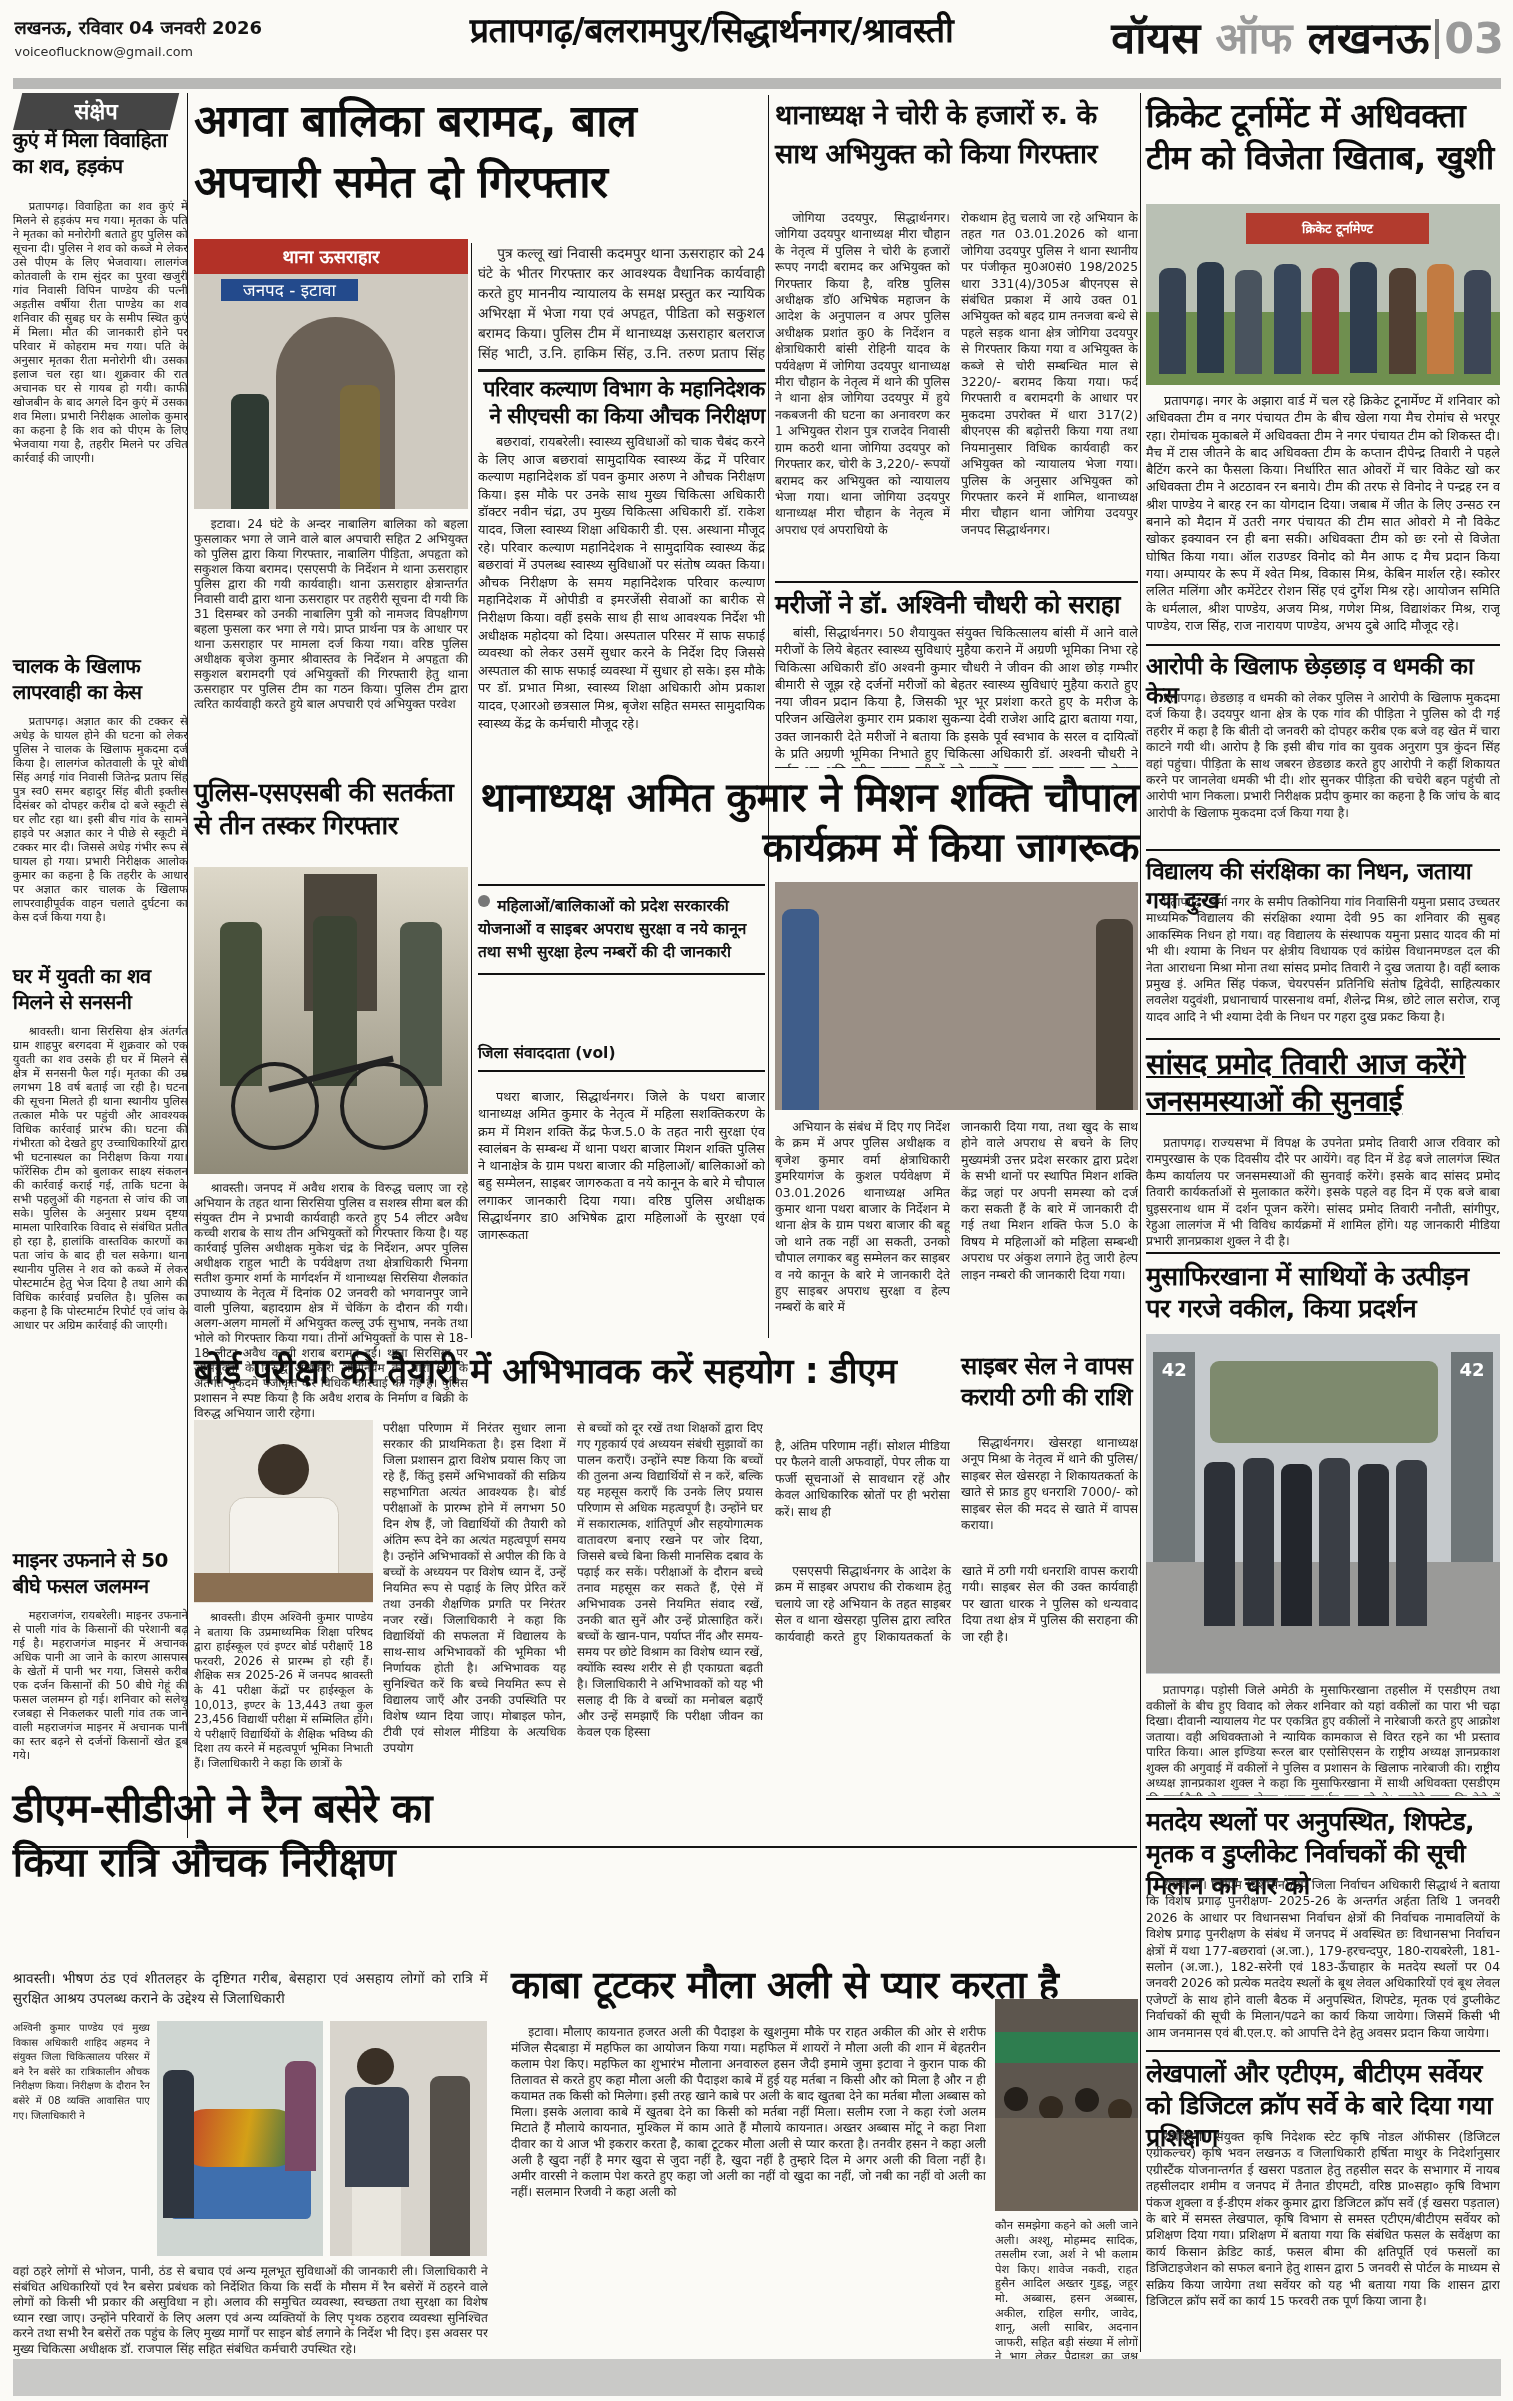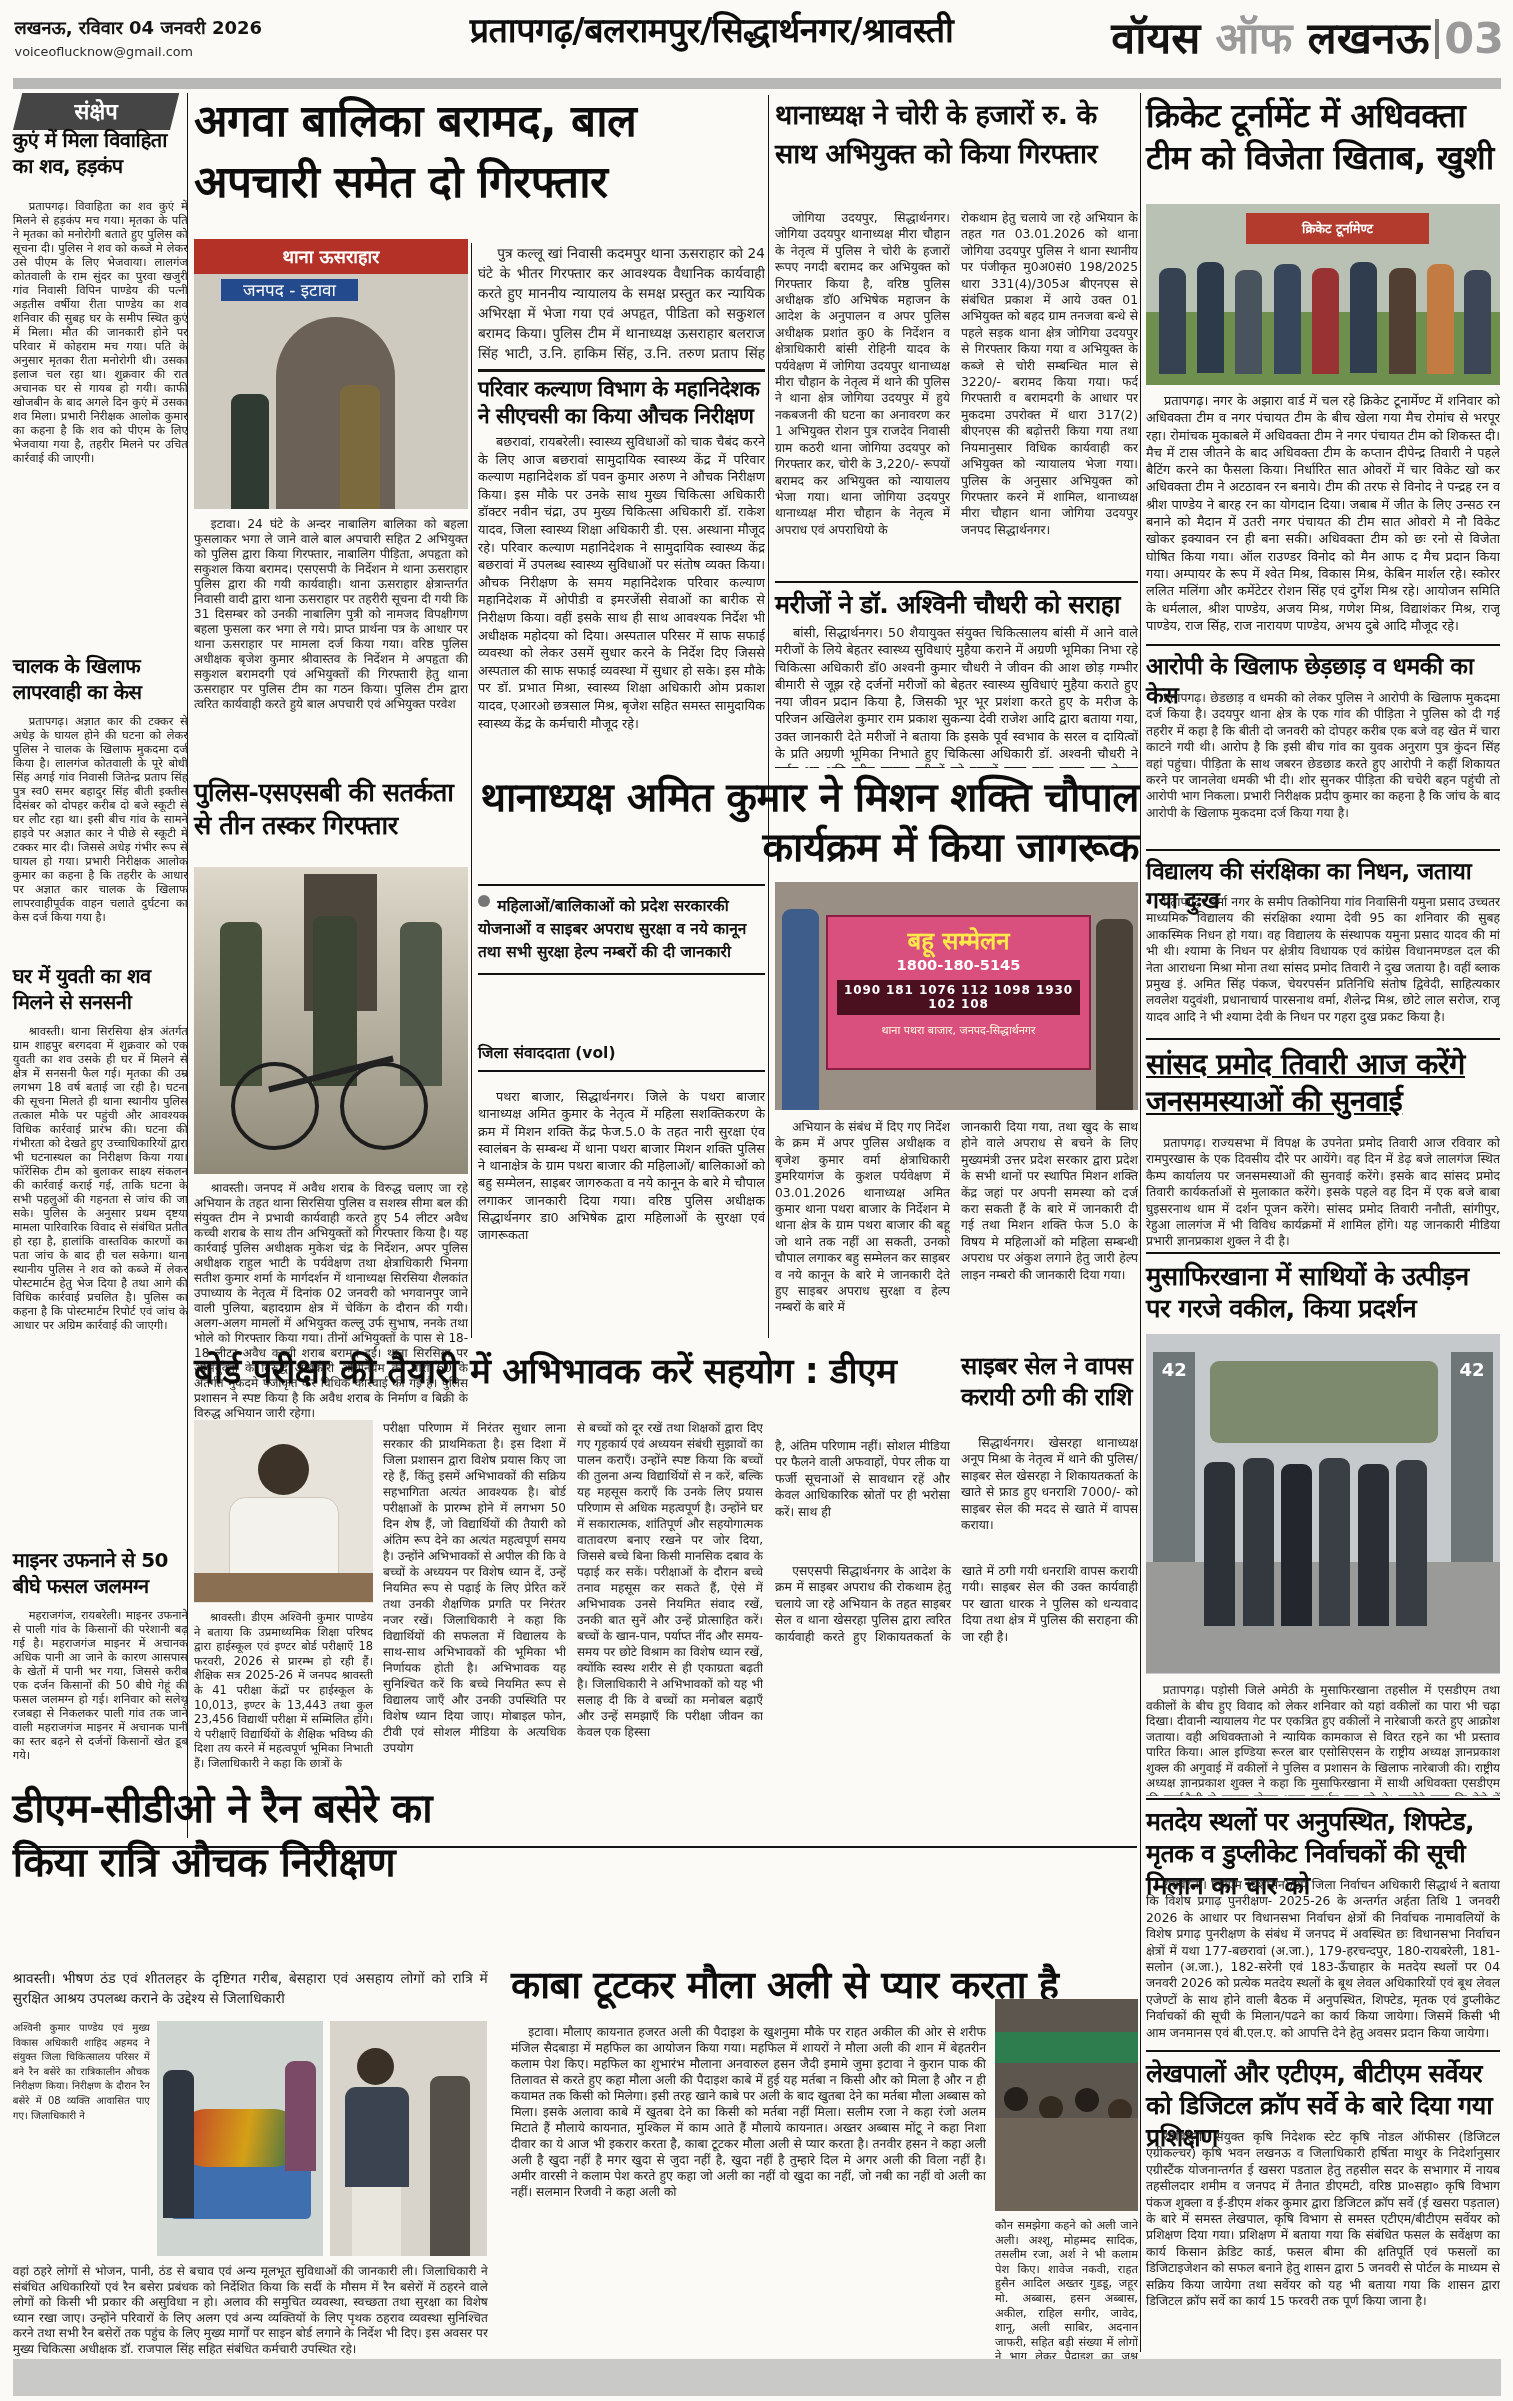--- a/index.html
+++ b/index.html
@@ -52,21 +52,21 @@
   <div class="abs" style="left:0;top:0;width:100%;height:35px;background:#b33127;color:#fff;font-weight:700;font-size:18px;text-align:center;line-height:35px;">थाना ऊसराहार</div>
   <div class="abs" style="left:27px;top:40px;width:137px;height:22px;background:#234a8c;color:#fff;font-size:17px;text-align:center;line-height:22px;">जनपद - इटावा</div>
   <div class="abs" style="left:82px;top:78px;width:119px;height:192px;background:#6b6156;border-radius:64px 64px 0 0;"></div>
   <div class="abs fig" style="left:37px;top:155px;width:38px;height:115px;background:#2f3a33;"></div>
   <div class="abs fig" style="left:146px;top:146px;width:40px;height:124px;background:#7a6a3e;"></div>
 </div>
 <div class="abs bt" style="left:194px;top:517px;width:274px;height:254px;font-size:12px;line-height:15px;">इटावा। 24 घंटे के अन्दर नाबालिग बालिका को बहला फुसलाकर भगा ले जाने वाले बाल अपचारी सहित 2 अभियुक्त को पुलिस द्वारा किया गिरफ्तार, नाबालिग पीड़िता, अपहृता को सकुशल किया बरामद। एसएसपी के निर्देशन मे थाना ऊसराहार पुलिस द्वारा की गयी कार्यवाही। थाना ऊसराहार क्षेत्रान्तर्गत निवासी वादी द्वारा थाना ऊसराहार पर तहरीरी सूचना दी गयी कि 31 दिसम्बर को उनकी नाबालिग पुत्री को नामजद विपक्षीगण बहला फुसला कर भगा ले गये। प्राप्त प्रार्थना पत्र के आधार पर थाना ऊसराहार पर मामला दर्ज किया गया। वरिष्ठ पुलिस अधीक्षक बृजेश कुमार श्रीवास्तव के निर्देशन मे अपहृता की सकुशल बरामदगी एवं अभियुक्तों की गिरफ्तारी हेतु थाना ऊसराहार पर पुलिस टीम का गठन किया। पुलिस टीम द्वारा त्वरित कार्यवाही करते हुये बाल अपचारी एवं अभियुक्त परवेश</div>
 <div class="abs bt" style="left:478px;top:243px;width:287px;height:120px;font-size:13.7px;line-height:20px;">पुत्र कल्लू खां निवासी कदमपुर थाना ऊसराहार को 24 घंटे के भीतर गिरफ्तार कर आवश्यक वैधानिक कार्यवाही करते हुए माननीय न्यायालय के समक्ष प्रस्तुत कर न्यायिक अभिरक्षा में भेजा गया एवं अपहृत, पीडिता को सकुशल बरामद किया। पुलिस टीम में थानाध्यक्ष ऊसराहार बलराज सिंह भाटी, उ.नि. हाकिम सिंह, उ.नि. तरुण प्रताप सिंह रहे।</div>
 
 <div class="abs rule" style="left:478px;top:369px;width:287px;height:2.7px;"></div>
-<div class="abs hd" style="left:478px;top:376px;width:287px;font-size:21px;">परिवार कल्याण विभाग के महानिदेशक ने सीएचसी का किया औचक निरीक्षण</div>
+<div class="abs hd" style="left:478px;top:376px;width:287px;font-size:21px;text-align:right;">परिवार कल्याण विभाग के महानिदेशक ने सीएचसी का किया औचक निरीक्षण</div>
 <div class="abs bt" style="left:478px;top:433px;width:287px;height:334px;font-size:12.8px;line-height:17.6px;">बछरावां, रायबरेली। स्वास्थ्य सुविधाओं को चाक चैबंद करने के लिए आज बछरावां सामुदायिक स्वास्थ्य केंद्र में परिवार कल्याण महानिदेशक डॉ पवन कुमार अरुण ने औचक निरीक्षण किया। इस मौके पर उनके साथ मुख्य चिकित्सा अधिकारी डॉक्टर नवीन चंद्रा, उप मुख्य चिकित्सा अधिकारी डॉ. राकेश यादव, जिला स्वास्थ्य शिक्षा अधिकारी डी. एस. अस्थाना मौजूद रहे। परिवार कल्याण महानिदेशक ने सामुदायिक स्वास्थ्य केंद्र बछरावां में उपलब्ध स्वास्थ्य सुविधाओं पर संतोष व्यक्त किया। औचक निरीक्षण के समय महानिदेशक परिवार कल्याण महानिदेशक में ओपीडी व इमरजेंसी सेवाओं का बारीक से निरीक्षण किया। वहीं इसके साथ ही साथ आवश्यक निर्देश भी अधीक्षक महोदया को दिया। अस्पताल परिसर में साफ सफाई व्यवस्था को लेकर उसमें सुधार करने के निर्देश दिए जिससे अस्पताल की साफ सफाई व्यवस्था में सुधार हो सके। इस मौके पर डॉ. प्रभात मिश्रा, स्वास्थ्य शिक्षा अधिकारी ओम प्रकाश यादव, एआरओ छत्रसाल मिश्र, बृजेश सहित समस्त सामुदायिक स्वास्थ्य केंद्र के कर्मचारी मौजूद रहे।</div>
 
 <div class="abs hd" style="left:194px;top:776px;width:274px;font-size:25.6px;">पुलिस-एसएसबी की सतर्कता से तीन तस्कर गिरफ्तार</div>
 <div class="abs photo" style="left:194px;top:867px;width:274px;height:307px;background:linear-gradient(#ddd8c9,#8f8a78);">
   <div class="abs" style="left:110px;top:7.3px;width:73px;height:137px;background:#4c463c;"></div>
   <div class="abs fig" style="left:25.6px;top:55px;width:42px;height:164px;background:#47503b;"></div>
   <div class="abs fig" style="left:119px;top:49px;width:44px;height:170px;background:#3c4434;"></div>
   <div class="abs fig" style="left:206px;top:55px;width:42px;height:164px;background:#50584a;"></div>
   <div class="abs" style="left:37px;top:195px;width:88px;height:88px;border:4.6px solid #1d1d1d;border-radius:50%;background:transparent;"></div>
   <div class="abs" style="left:146px;top:195px;width:88px;height:88px;border:4.6px solid #1d1d1d;border-radius:50%;"></div>
@@ -84,26 +84,20 @@
 <div class="abs hd" style="left:478px;top:772px;width:661px;font-size:40px;line-height:1.25;text-align:right;">थानाध्यक्ष अमित कुमार ने मिशन शक्ति चौपाल कार्यक्रम में किया जागरूक</div>
 <div class="abs" style="left:478px;top:884px;width:287px;border-top:2.7px solid #111;border-bottom:2.7px solid #111;padding:9px 0;">
   <span style="display:inline-block;width:12px;height:12px;background:#777;border-radius:50%;margin-right:7.3px;vertical-align:3.7px;"></span><span style="font-size:15.5px;font-weight:700;line-height:23px;">महिलाओं/बालिकाओं को प्रदेश सरकारकी योजनाओं व साइबर अपराध सुरक्षा व नये कानून तथा सभी सुरक्षा हेल्प नम्बरों की दी जानकारी</span>
 </div>
 <div class="abs" style="left:478px;top:1041px;width:287px;border-bottom:2.7px solid #111;padding-bottom:7.3px;font-size:15.5px;font-weight:700;">जिला संवाददाता (vol)</div>
 <div class="abs bt" style="left:478px;top:1088px;width:287px;height:456px;font-size:12.8px;line-height:17.3px;">पथरा बाजार, सिद्धार्थनगर। जिले के पथरा बाजार थानाध्यक्ष अमित कुमार के नेतृत्व में महिला सशक्तिकरण के क्रम में मिशन शक्ति केंद्र फेज.5.0 के तहत नारी सुरक्षा एंव स्वालंबन के सम्बन्ध में थाना पथरा बाजार मिशन शक्ति पुलिस ने थानाक्षेत्र के ग्राम पथरा बाजार की महिलाओं/ बालिकाओं को बहु सम्मेलन, साइबर जागरुकता व नये कानून के बारे मे चौपाल लगाकर जानकारी दिया गया। वरिष्ठ पुलिस अधीक्षक सिद्धार्थनगर डा0 अभिषेक द्वारा महिलाओं के सुरक्षा एवं जागरूकता</div>
 
 <div class="abs photo" style="left:775px;top:882px;width:363px;height:228px;background:#9a8f85;">
   <div class="abs fig" style="left:7.3px;top:27px;width:37px;height:201px;background:#3f5d8a;"></div>
   <div class="abs fig" style="left:321px;top:37px;width:37px;height:192px;background:#4a4238;"></div>
-  <div class="abs" style="left:51px;top:33px;width:265px;height:155px;background:#d94f7e;border:2.7px solid #8c1e46;">
-    <div style="color:#ffe84a;font-size:24px;font-weight:700;text-align:center;margin-top:5.5px;">बहू सम्मेलन</div>
-    <div style="color:#fff;font-size:14.6px;font-weight:700;text-align:center;">1800-180-5145</div>
-    <div style="color:#fff;background:#4a1020;font-size:12px;font-weight:700;text-align:center;margin:7.3px 9px 0;padding:3.7px 0;letter-spacing:0.9px;">1090  181  1076  112  1098  1930  102  108</div>
-    <div style="color:#ffd;font-size:11px;text-align:center;margin-top:7.3px;">थाना पथरा बाजार, जनपद-सिद्धार्थनगर</div>
-  </div>
 </div>
 <div class="abs bt" style="left:775px;top:1119px;width:175px;height:225px;font-size:12.3px;line-height:16.4px;">अभियान के संबंध में दिए गए निर्देश के क्रम में अपर पुलिस अधीक्षक व बृजेश कुमार वर्मा क्षेत्राधिकारी डुमरियागंज के कुशल पर्यवेक्षण में 03.01.2026 थानाध्यक्ष अमित कुमार थाना पथरा बाजार के निर्देशन मे थाना क्षेत्र के ग्राम पथरा बाजार की बहू जो थाने तक नहीं आ सकती, उनको चौपाल लगाकर बहु सम्मेलन कर साइबर व नये कानून के बारे मे जानकारी देते हुए साइबर अपराध सुरक्षा व हेल्प नम्बरों के बारे में</div>
 <div class="abs bt2" style="left:961px;top:1119px;width:177px;height:225px;font-size:12.3px;line-height:16.4px;">जानकारी दिया गया, तथा खुद के साथ होने वाले अपराध से बचने के लिए मुख्यमंत्री उत्तर प्रदेश सरकार द्वारा प्रदेश के सभी थानों पर स्थापित मिशन शक्ति केंद्र जहां पर अपनी समस्या को दर्ज करा सकती हैं के बारे में जानकारी दी गई तथा मिशन शक्ति फेज 5.0 के विषय मे महिलाओं को महिला सम्बन्धी अपराध पर अंकुश लगाने हेतु जारी हेल्प लाइन नम्बरो की जानकारी दिया गया।</div>
 
 <div class="abs hd" style="left:961px;top:1351px;width:177px;font-size:24px;">साइबर सेल ने वापस करायी ठगी की राशि</div>
 <div class="abs bt" style="left:961px;top:1435px;width:177px;height:111px;font-size:12.3px;line-height:16.4px;">सिद्धार्थनगर। खेसरहा थानाध्यक्ष अनूप मिश्रा के नेतृत्व में थाने की पुलिस/ साइबर सेल खेसरहा ने शिकायतकर्ता के खाते से फ्राड हुए धनराशि 7000/- को साइबर सेल की मदद से खाते में वापस कराया।</div>
 <div class="abs bt cols2" style="left:775px;top:1563px;width:363px;height:276px;font-size:12.3px;line-height:16.4px;">एसएसपी सिद्धार्थनगर के आदेश के क्रम में साइबर अपराध की रोकथाम हेतु चलाये जा रहे अभियान के तहत साइबर सेल व थाना खेसरहा पुलिस द्वारा त्वरित कार्यवाही करते हुए शिकायतकर्ता के खाते में ठगी गयी धनराशि वापस करायी गयी। साइबर सेल की उक्त कार्यवाही पर खाता धारक ने पुलिस को धन्यवाद दिया तथा क्षेत्र में पुलिस की सराहना की जा रही है।</div>
 
 <div class="abs hd" style="left:194px;top:1349px;width:756px;font-size:35px;white-space:nowrap;">बोर्ड परीक्षा की तैयारी में अभिभावक करें सहयोग : डीएम</div>
 <div class="abs photo" style="left:194px;top:1420px;width:179px;height:183px;background:#e7e3da;">

